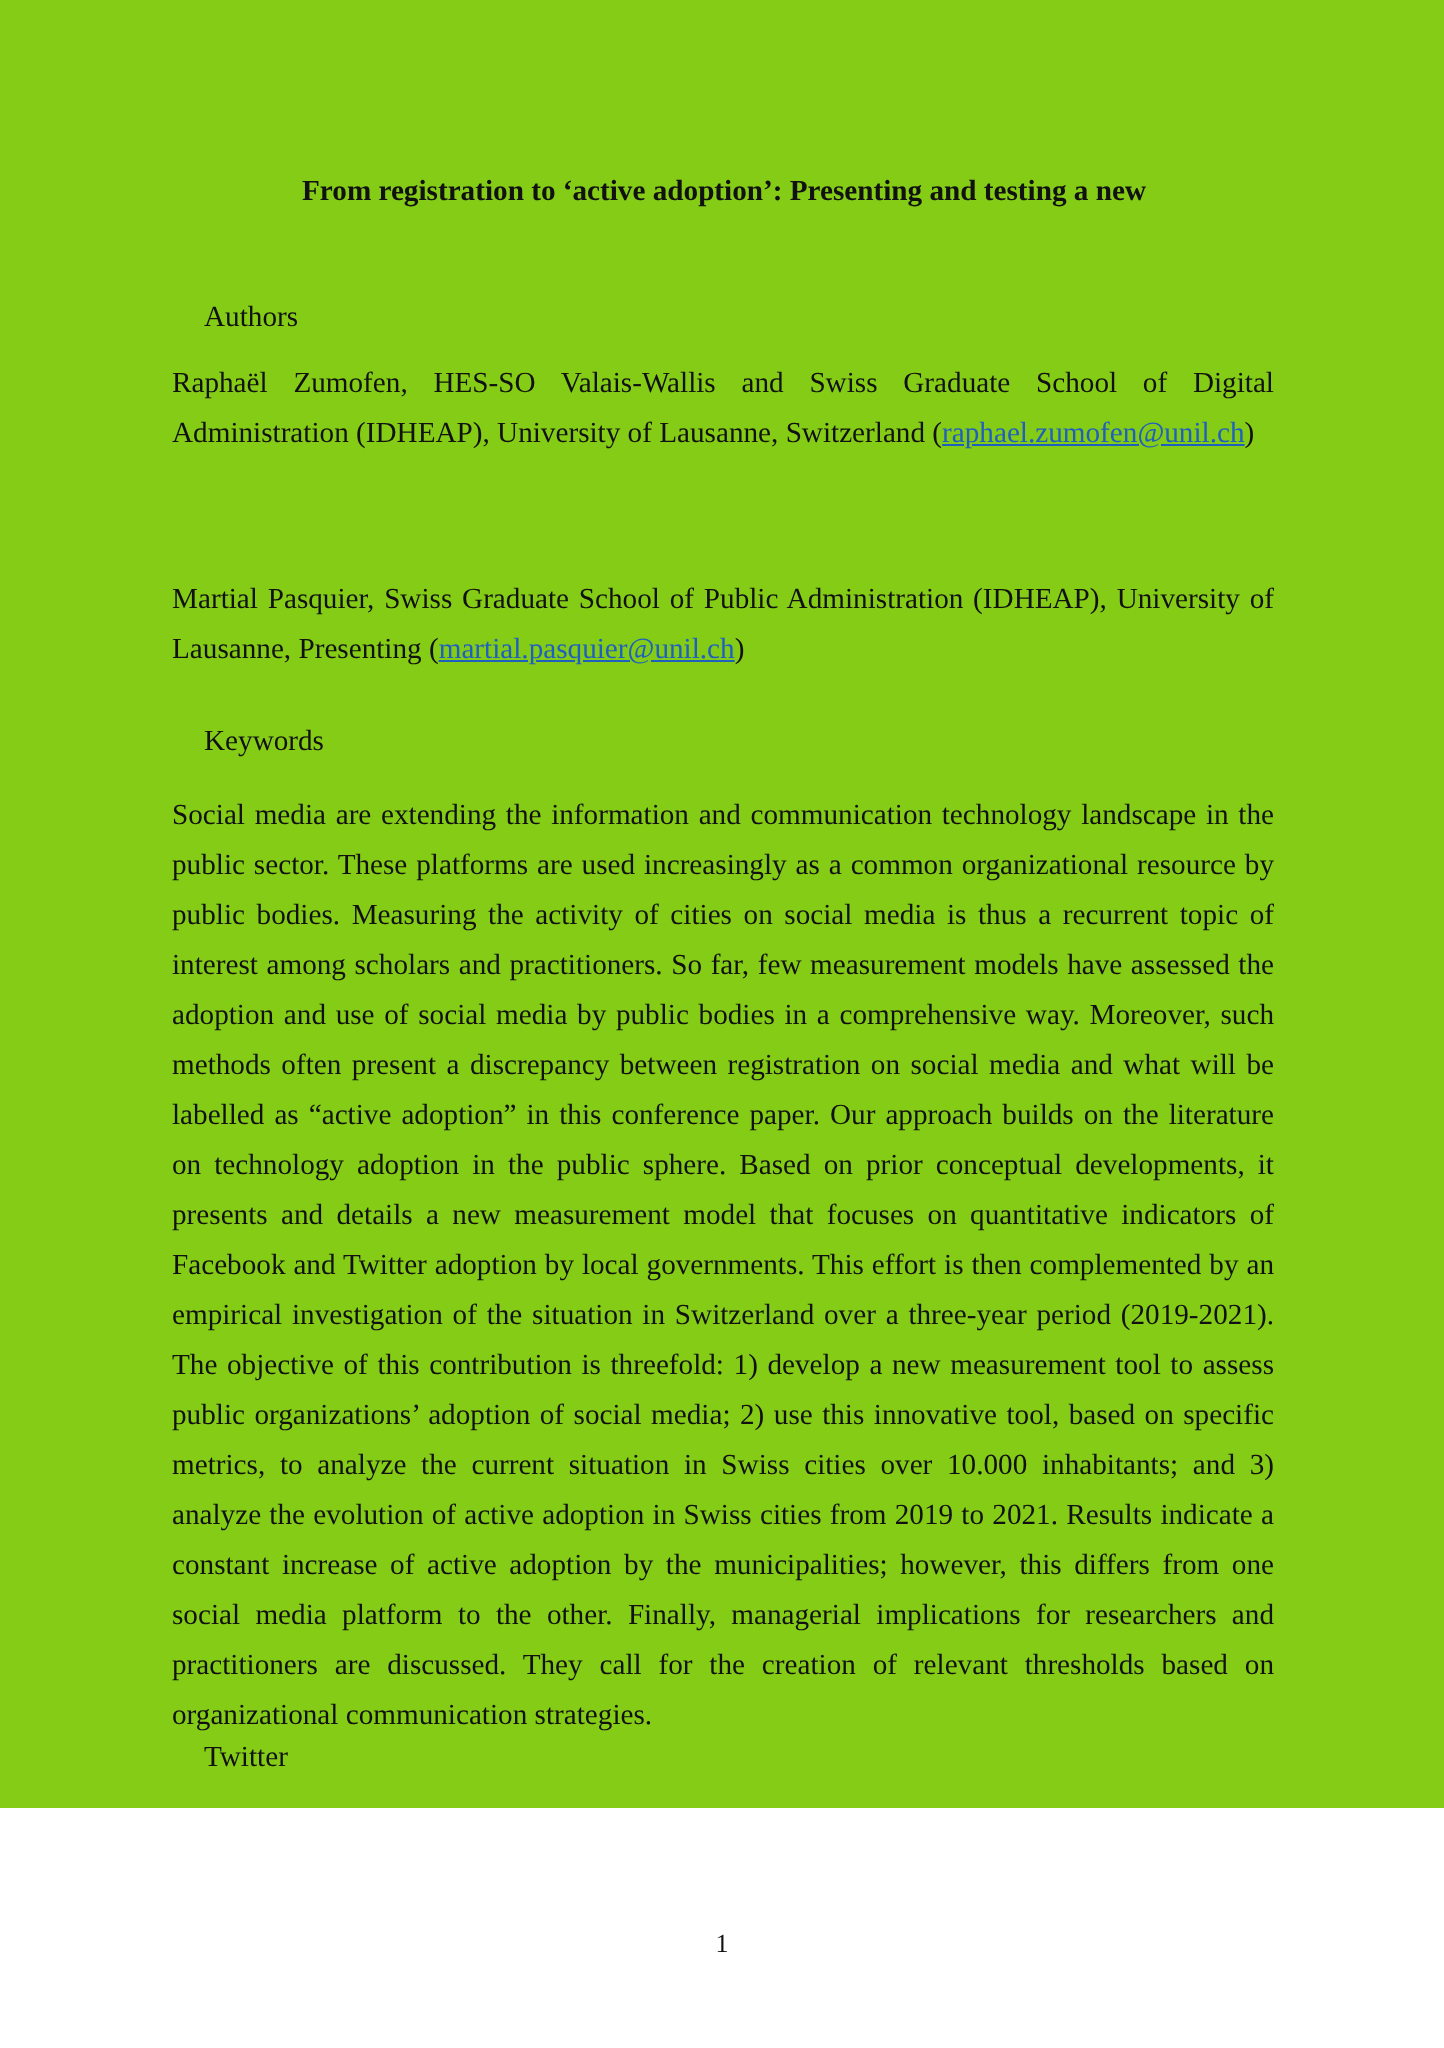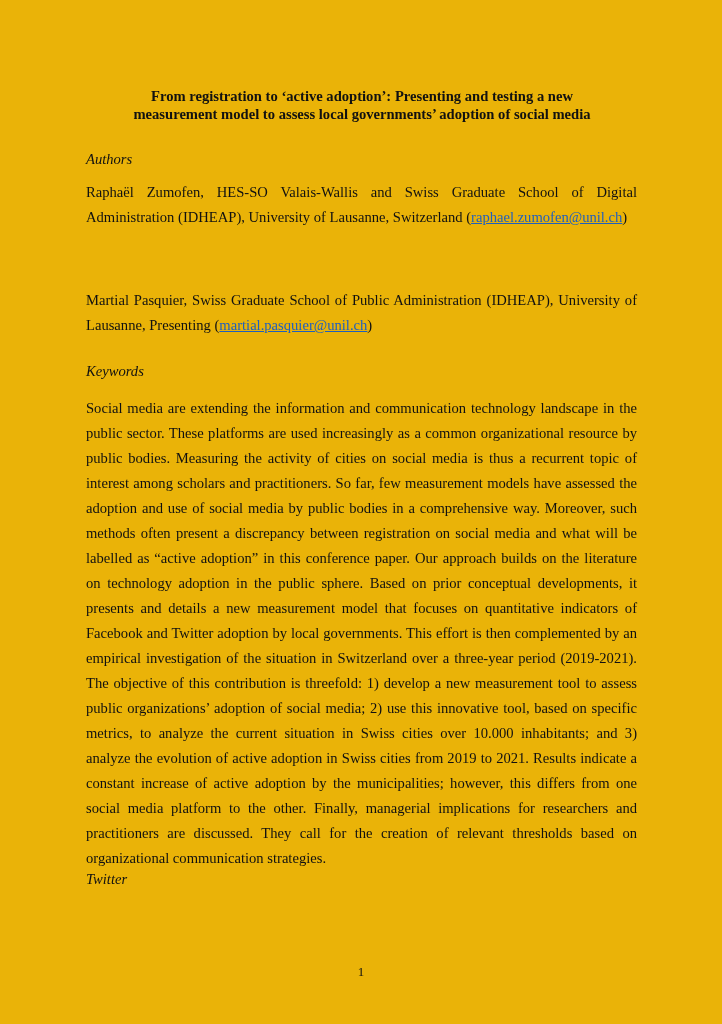--- a/index.html
+++ b/index.html
@@ -1,35 +1,34 @@
 <!DOCTYPE html>
 <html><head>
 <meta charset="utf-8">
 <style>
   html, body { margin: 0; padding: 0; background: #ffffff; }
   body { width: 722px; height: 1024px; position: relative; overflow: hidden;
     font-family: "Liberation Serif", "DejaVu Serif", serif; color: #111; }
-  .page { position: absolute; left: 0; top: 0; width: 722px; height: 1024px; background: #eab308; }
+  .page { position: absolute; left: 0; top: 0; width: 722px; height: 904px; background: #84cc16; }
   .title { position: absolute; left: 86px; width: 552px; top: 87px; text-align: center;
     font-weight: bold; font-size: 14.6px; line-height: 18px; }
-  .heading { position: absolute; left: 86px; font-style: italic; font-size: 14.6px; line-height: 18px; }
+  .heading { position: absolute; left: 102px; font-size: 14.6px; line-height: 18px; }
   .para { position: absolute; left: 86px; width: 551px; font-size: 14.6px; line-height: 25px;
     text-align: justify; margin: 0; }
   a.email { color: #1f5fbf; text-decoration: underline; }
   .pagenum { position: absolute; left: 0; width: 722px; top: 964px; text-align: center; font-size: 13px; }
   .tline { display: block; }
 </style>
 </head>
 <body>
 
 <div class="page">
 
   <div class="title">
     <span class="tline">From registration to ‘active adoption’: Presenting and testing a new</span>
-    <span class="tline">measurement model to assess local governments’ adoption of social media</span>
   </div>
 
   <div class="heading" style="top:150px;">Authors</div>
 
   <p class="para" style="top:180px;">
     <span>Raphaël Zumofen, HES-SO Valais-Wallis and Swiss Graduate School of  Digital Administration (IDHEAP), University of Lausanne, Switzerland (</span><a class="email" href="#">raphael.zumofen@unil.ch</a><span>)</span>
   </p>
 
 
   <p class="para" style="top:288px;">

